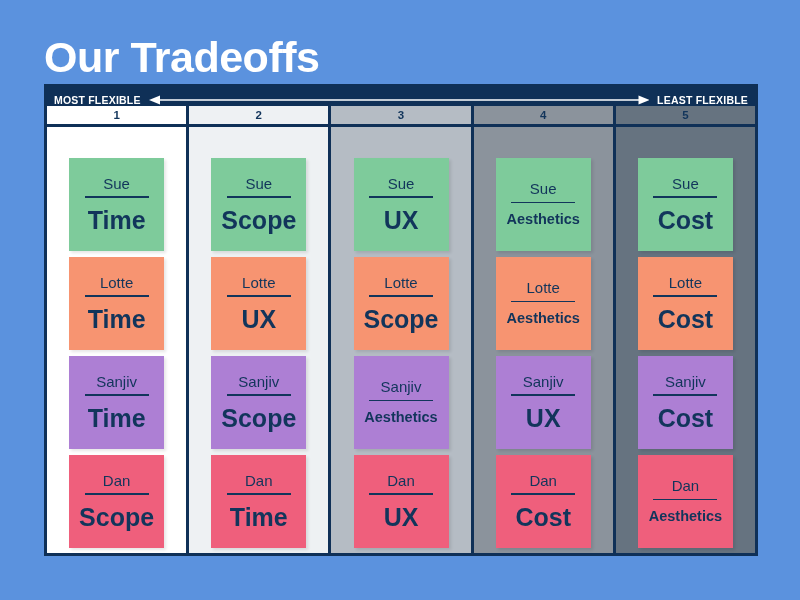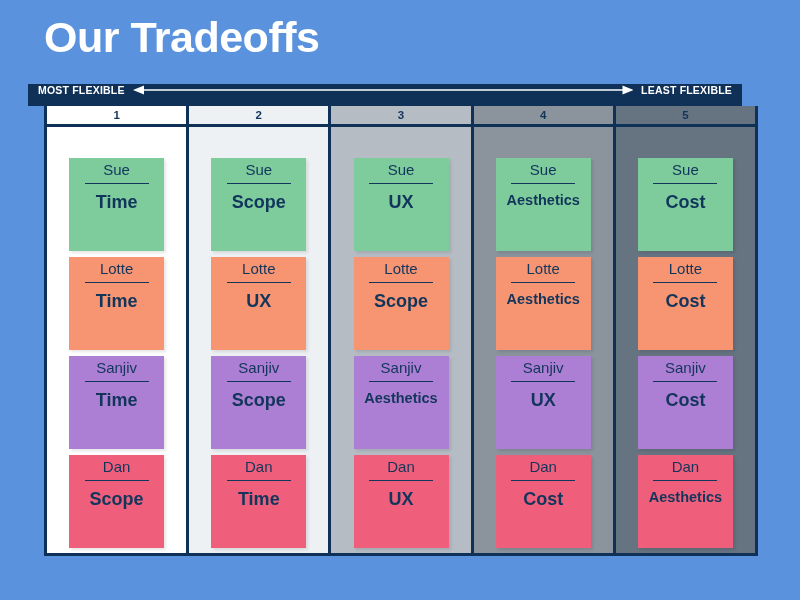--- a/index.html
+++ b/index.html
@@ -13,21 +13,21 @@
   body {
     background: #5b92de;
     font-family: "Liberation Sans", sans-serif;
     position: relative;
   }
 
   
   .header {
     position: absolute;
     left: 44px;
-    top: 16px;
+    top: 36px;
     width: 714px;
     display: flex;
     align-items: baseline;
     gap: 22px;
   }
 
   .title {
     font-size: 43px;
     font-weight: bold;
     color: #ffffff;
@@ -41,27 +41,27 @@
     font-weight: bold;
     color: #12355b;
     line-height: 1;
     white-space: nowrap;
     letter-spacing: -0.1px;
   }
 
   
   .flex-bar {
     position: absolute;
-    left: 28px;
+    left: 44px;
     top: 84px;
     width: 714px;
     height: 22px;
     background: #0f3057;
     display: flex;
-    align-items: flex-start;
+    align-items: flex-end;
     padding: 0 10px;
     gap: 8px;
   }
 
   .flex-label {
     font-size: 10.5px;
     font-weight: bold;
     color: #ffffff;
     letter-spacing: 0.2px;
     white-space: nowrap;
@@ -120,20 +120,21 @@
     min-height: 0;
   }
 
   
   .card {
     width: 95px;
     height: 93px;
     display: flex;
     flex-direction: column;
     align-items: center;
+    justify-content: center;
     box-shadow: 2px 2px 3px rgba(0,0,0,0.10);
     padding: 4px 3px;
   }
 
   .card-name {
     font-size: 15px;
     font-weight: normal;
     color: #12355b;
     line-height: 1.1;
     text-align: center;
@@ -141,21 +142,21 @@
   }
 
   .card-rule {
     width: 64px;
     height: 1.5px;
     background: #12355b;
     margin: 4px 0 9px 0;
   }
 
   .card-value {
-    font-size: 18px;
+    font-size: 25px;
     font-weight: bold;
     color: #12355b;
     line-height: 1.05;
     text-align: center;
     white-space: nowrap;
   }
   .card-value.long { font-size: 14.5px; }
 </style>
 </head>
 <body>

